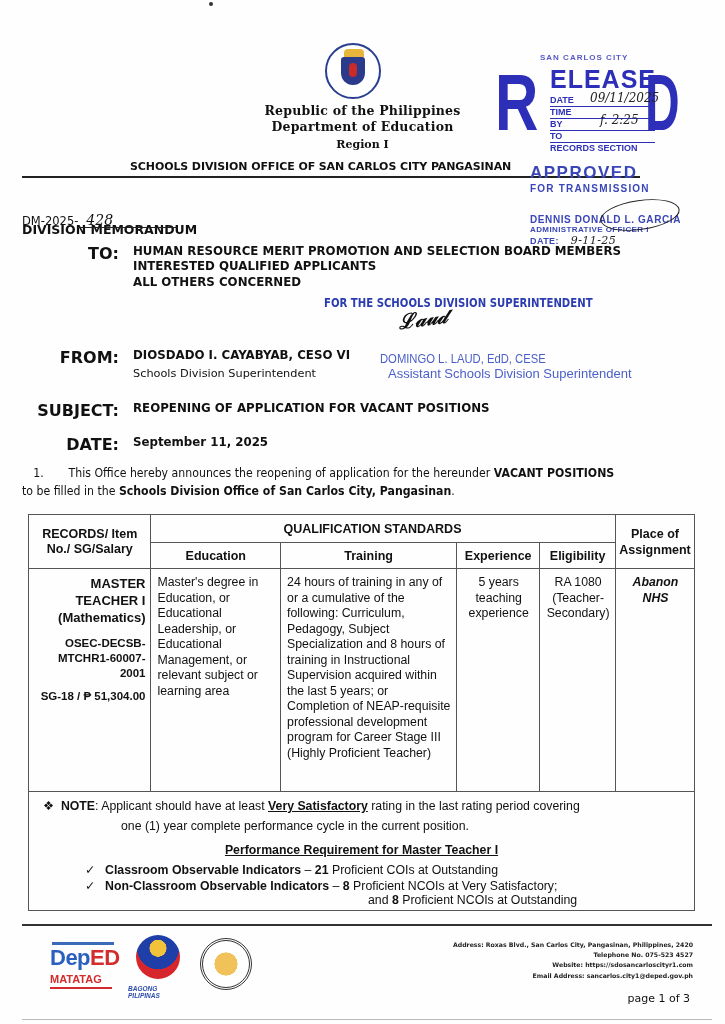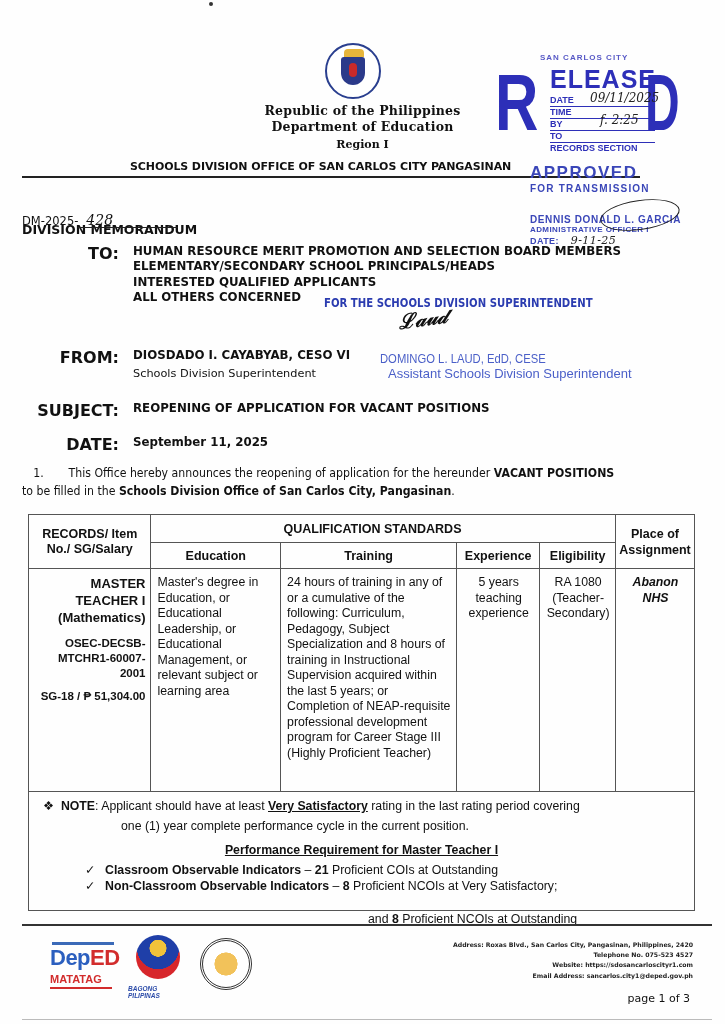--- a/index.html
+++ b/index.html
@@ -66,21 +66,21 @@
   .pos-sg { font-size: 11.5px; margin-top: 8px; }
   .center { text-align: center; }
   .place { font-weight: bold; font-style: italic; text-align: center; }
 
   .note-box { left: 28px; top: 791px; width: 667px; height: 120px; border: 1px solid #555; border-top: none; font-family: "Liberation Sans", sans-serif; font-size: 12.3px; }
   .note-line1 { position: absolute; left: 14px; top: 8px; }
   .note-line2 { position: absolute; left: 92px; top: 28px; }
   .perf-title { position: absolute; left: 0; width: 100%; text-align: center; top: 52px; font-weight: bold; text-decoration: underline; }
   .perf-item { position: absolute; left: 56px; }
   .perf-item .ck { display: inline-block; width: 20px; }
-  .perf-cont { position: absolute; left: 339px; top: 102px; margin-top: 19px; }
+  .perf-cont { position: absolute; left: 339px; top: 102px; }
   u b, b u { }
 
   
   .foot-rule { left: 22px; top: 924px; width: 690px; height: 2px; background: #333; }
   .deped { left: 50px; top: 942px; width: 70px; }
   .deped .bar { height: 3px; background: #3b6ab8; width: 62px; margin-left: 2px; }
   .deped .d { font-weight: bold; font-size: 22px; color: #2b5fbf; font-family: "Liberation Sans", sans-serif; letter-spacing: -0.5px; }
   .deped .d span { color: #d22c2c; }
   .deped .m { font-weight: bold; font-size: 11px; color: #d22c2c; margin-top: 2px; }
   .deped .ml { height: 2px; background: #d22c2c; width: 62px; margin-top: 2px; }
@@ -134,21 +134,20 @@
 <div class="abs sig1"></div>
 
 <div class="abs memo-title">DIVISION MEMORANDUM</div>
 <div class="abs memo-no">
   <span>DM-2025-</span><span class="blank">428</span>
 </div>
 
 <div class="abs lbl" style="top:244px;">TO:</div>
 <div class="abs val" style="top:244px;">
   <div>HUMAN RESOURCE MERIT PROMOTION AND SELECTION BOARD MEMBERS</div>
-  <div>ELEMENTARY/SECONDARY SCHOOL PRINCIPALS/HEADS</div>
   <div>INTERESTED QUALIFIED APPLICANTS</div>
   <div>ALL OTHERS CONCERNED</div>
 </div>
 <div class="abs blue-hand" style="left:324px; top:296px;">FOR THE SCHOOLS DIVISION SUPERINTENDENT</div>
 <div class="abs sig2">ℒ𝒶𝓊𝒹</div>
 
 <div class="abs lbl" style="top:348px;">FROM:</div>
 <div class="abs val" style="top:348px;">DIOSDADO I. CAYABYAB, CESO VI</div>
 <div class="abs val normal" style="top:366px; font-size:11.3px;">Schools Division Superintendent</div>
 <div class="abs laud" style="left:380px; top:352px;">

